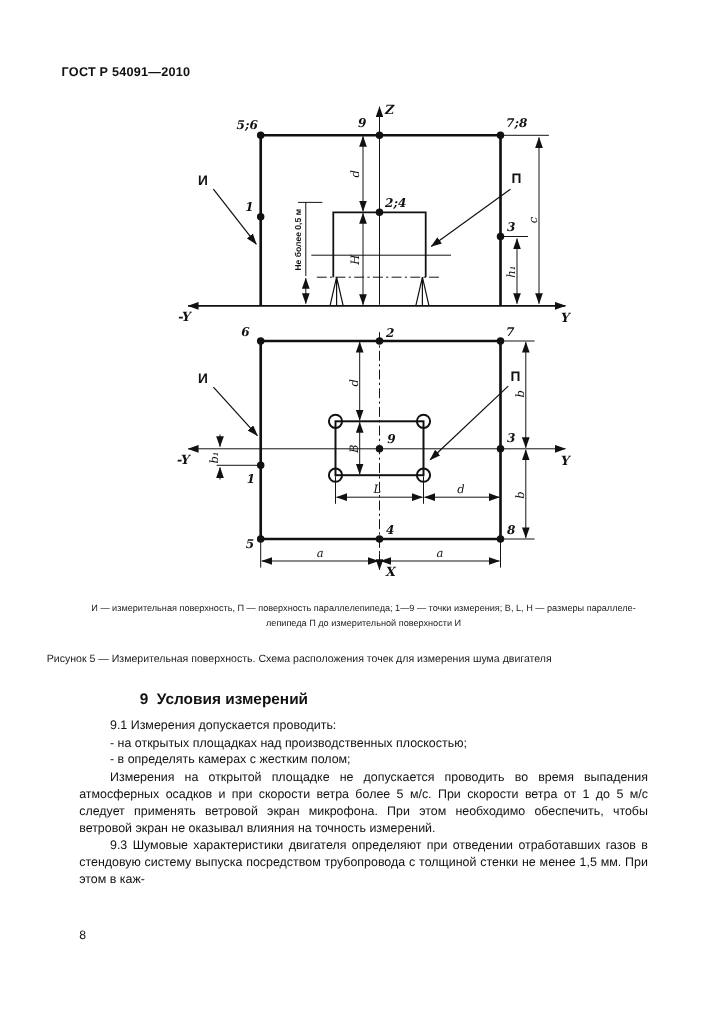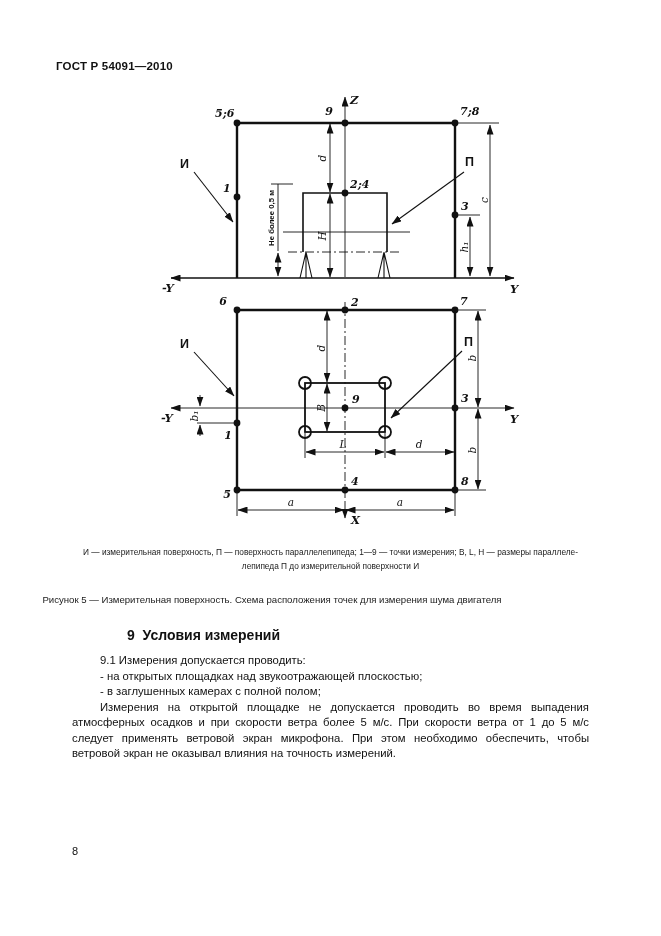--- a/index.html
+++ b/index.html
@@ -176,18 +176,19 @@
   <div>И — измерительная поверхность, П — поверхность параллелепипеда; 1—9 — точки измерения; B, L, H — размеры параллеле-</div>
   <div>лепипеда П до измерительной поверхности И</div>
 </div>
 
 <div class="abs figtitle">Рисунок 5 — Измерительная поверхность. Схема расположения точек для измерения шума двигателя</div>
 
 <div class="abs heading">9  Условия измерений</div>
 
 <div class="abs bodytext">
   <p>9.1  Измерения допускается проводить:</p>
-  <p>- на открытых площадках над звукоотражающей плоскостью;</p>
-  <p>- в заглушенных камерах с полной полом;</p>
+  <p>- на открытых площадках над производственных плоскостью;</p>
+  <p>- в определять камерах с жестким полом;</p>
   <p>Измерения на открытой площадке не допускается проводить во время выпадения атмосферных осадков и при скорости ветра более 5 м/с. При скорости ветра от 1 до 5 м/с следует применять ветровой экран микрофона. При этом необходимо обеспечить, чтобы ветровой экран не оказывал влияния на точность измерений.</p>
+  <p>9.3  Шумовые характеристики двигателя определяют при отведении отработавших газов в стендовую систему выпуска посредством трубопровода с толщиной стенки не менее 1,5 мм. При этом в каж-</p>
 </div>
 
 <div class="abs pagenum">8</div>
 
 </body></html>

